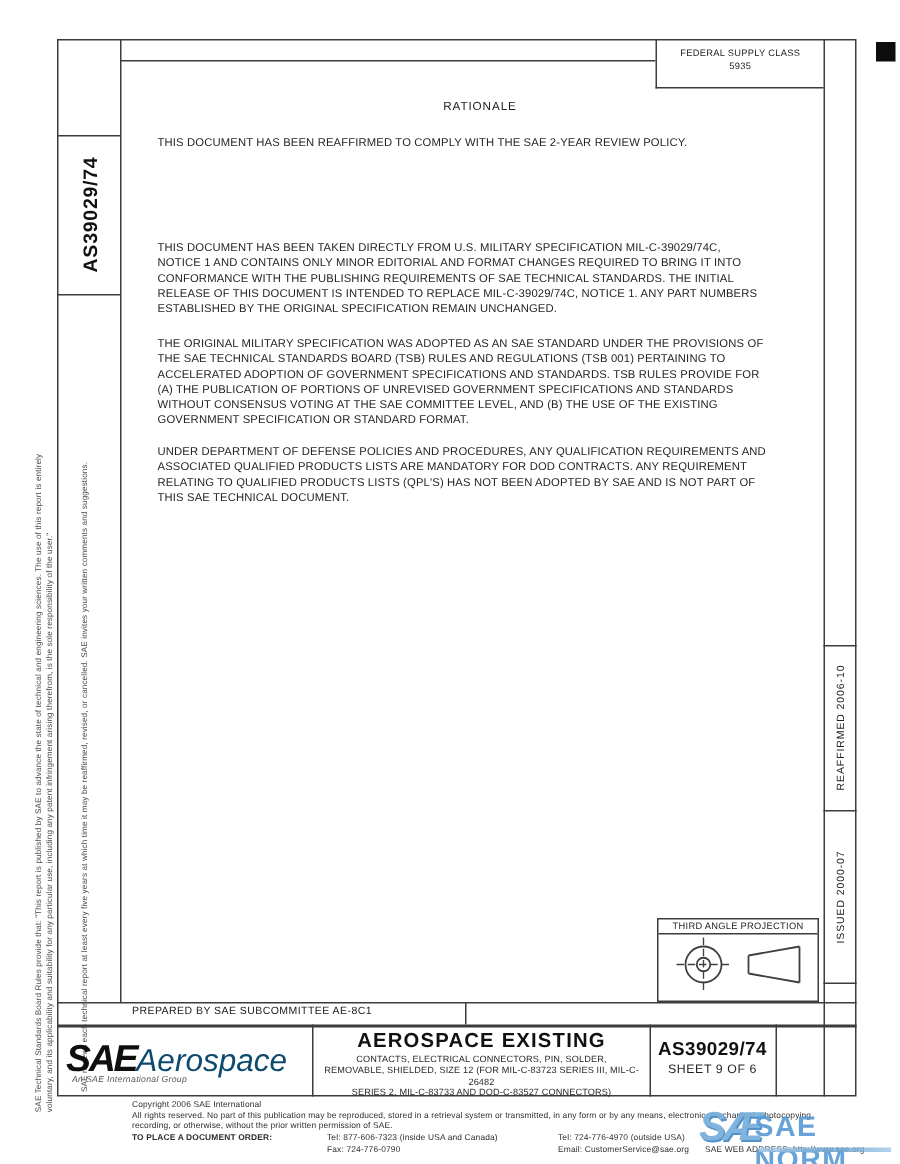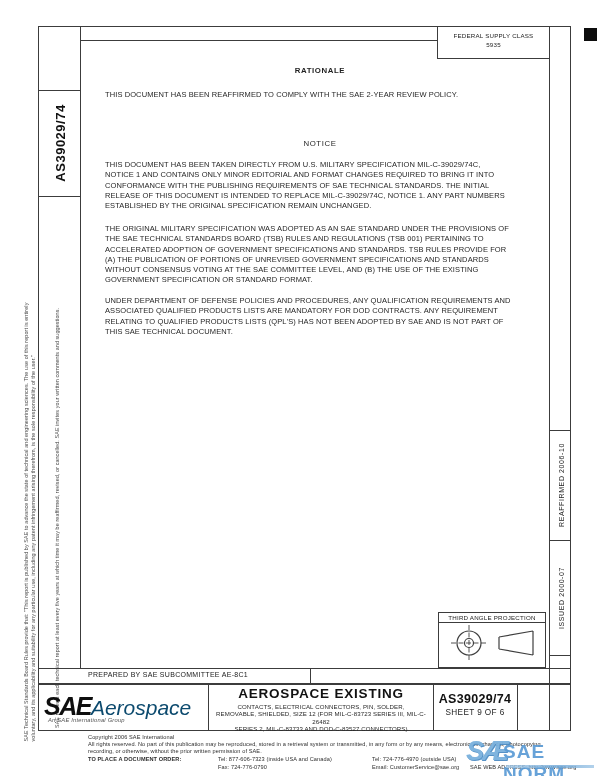--- a/index.html
+++ b/index.html
@@ -59,24 +59,23 @@
   <div class="line" style="left:549px;top:430px;width:22px;height:1px;"></div>
   <div class="line" style="left:549px;top:540px;width:22px;height:1px;"></div>
   <div class="line" style="left:549px;top:655px;width:22px;height:1px;"></div>
   <div class="vtext stamp" style="left:561px;top:485px;">REAFFIRMED 2006-10</div>
   <div class="vtext stamp" style="left:561px;top:598px;">ISSUED 2000-07</div>
 
   <div class="vtext disclaimer" style="left:30px;top:522px;">SAE Technical Standards Board Rules provide that: "This report is published by SAE to advance the state of technical and engineering sciences. The use of this report is entirely
 voluntary, and its applicability and suitability for any particular use, including any patent infringement arising therefrom, is the sole responsibility of the user."</div>
   <div class="vtext disclaimer" style="left:57px;top:518px;">SAE reviews each technical report at least every five years at which time it may be reaffirmed, revised, or cancelled. SAE invites your written comments and suggestions.</div>
 
-  <div class="abs center-title" style="left:105px;top:66px;width:430px;text-align:center;font-weight:bold;">RATIONALE</div>
+  <div class="abs center-title" style="left:105px;top:66px;width:430px;text-align:center;">RATIONALE</div>
   <div class="abs body-text" style="left:105px;top:90px;width:440px;">THIS DOCUMENT HAS BEEN REAFFIRMED TO COMPLY WITH THE SAE 2-YEAR REVIEW POLICY.</div>
 
-  <div class="abs center-title" style="left:105px;top:139px;width:430px;text-align:center;">NOTICE</div>
   <div class="abs body-text" style="left:105px;top:160px;width:445px;">THIS DOCUMENT HAS BEEN TAKEN DIRECTLY FROM U.S. MILITARY SPECIFICATION MIL-C-39029/74C,
 NOTICE 1 AND CONTAINS ONLY MINOR EDITORIAL AND FORMAT CHANGES REQUIRED TO BRING IT INTO
 CONFORMANCE WITH THE PUBLISHING REQUIREMENTS OF SAE TECHNICAL STANDARDS.  THE INITIAL
 RELEASE OF THIS DOCUMENT IS INTENDED TO REPLACE MIL-C-39029/74C, NOTICE 1.  ANY PART NUMBERS
 ESTABLISHED BY THE ORIGINAL SPECIFICATION REMAIN UNCHANGED.</div>
   <div class="abs body-text" style="left:105px;top:224px;width:445px;">THE ORIGINAL MILITARY SPECIFICATION WAS ADOPTED AS AN SAE STANDARD UNDER THE PROVISIONS OF
 THE SAE TECHNICAL STANDARDS BOARD (TSB) RULES AND REGULATIONS (TSB 001) PERTAINING TO
 ACCELERATED ADOPTION OF GOVERNMENT SPECIFICATIONS AND STANDARDS.  TSB RULES PROVIDE FOR
 (A) THE PUBLICATION OF PORTIONS OF UNREVISED GOVERNMENT SPECIFICATIONS AND STANDARDS
 WITHOUT CONSENSUS VOTING AT THE SAE COMMITTEE LEVEL, AND (B) THE USE OF THE EXISTING

